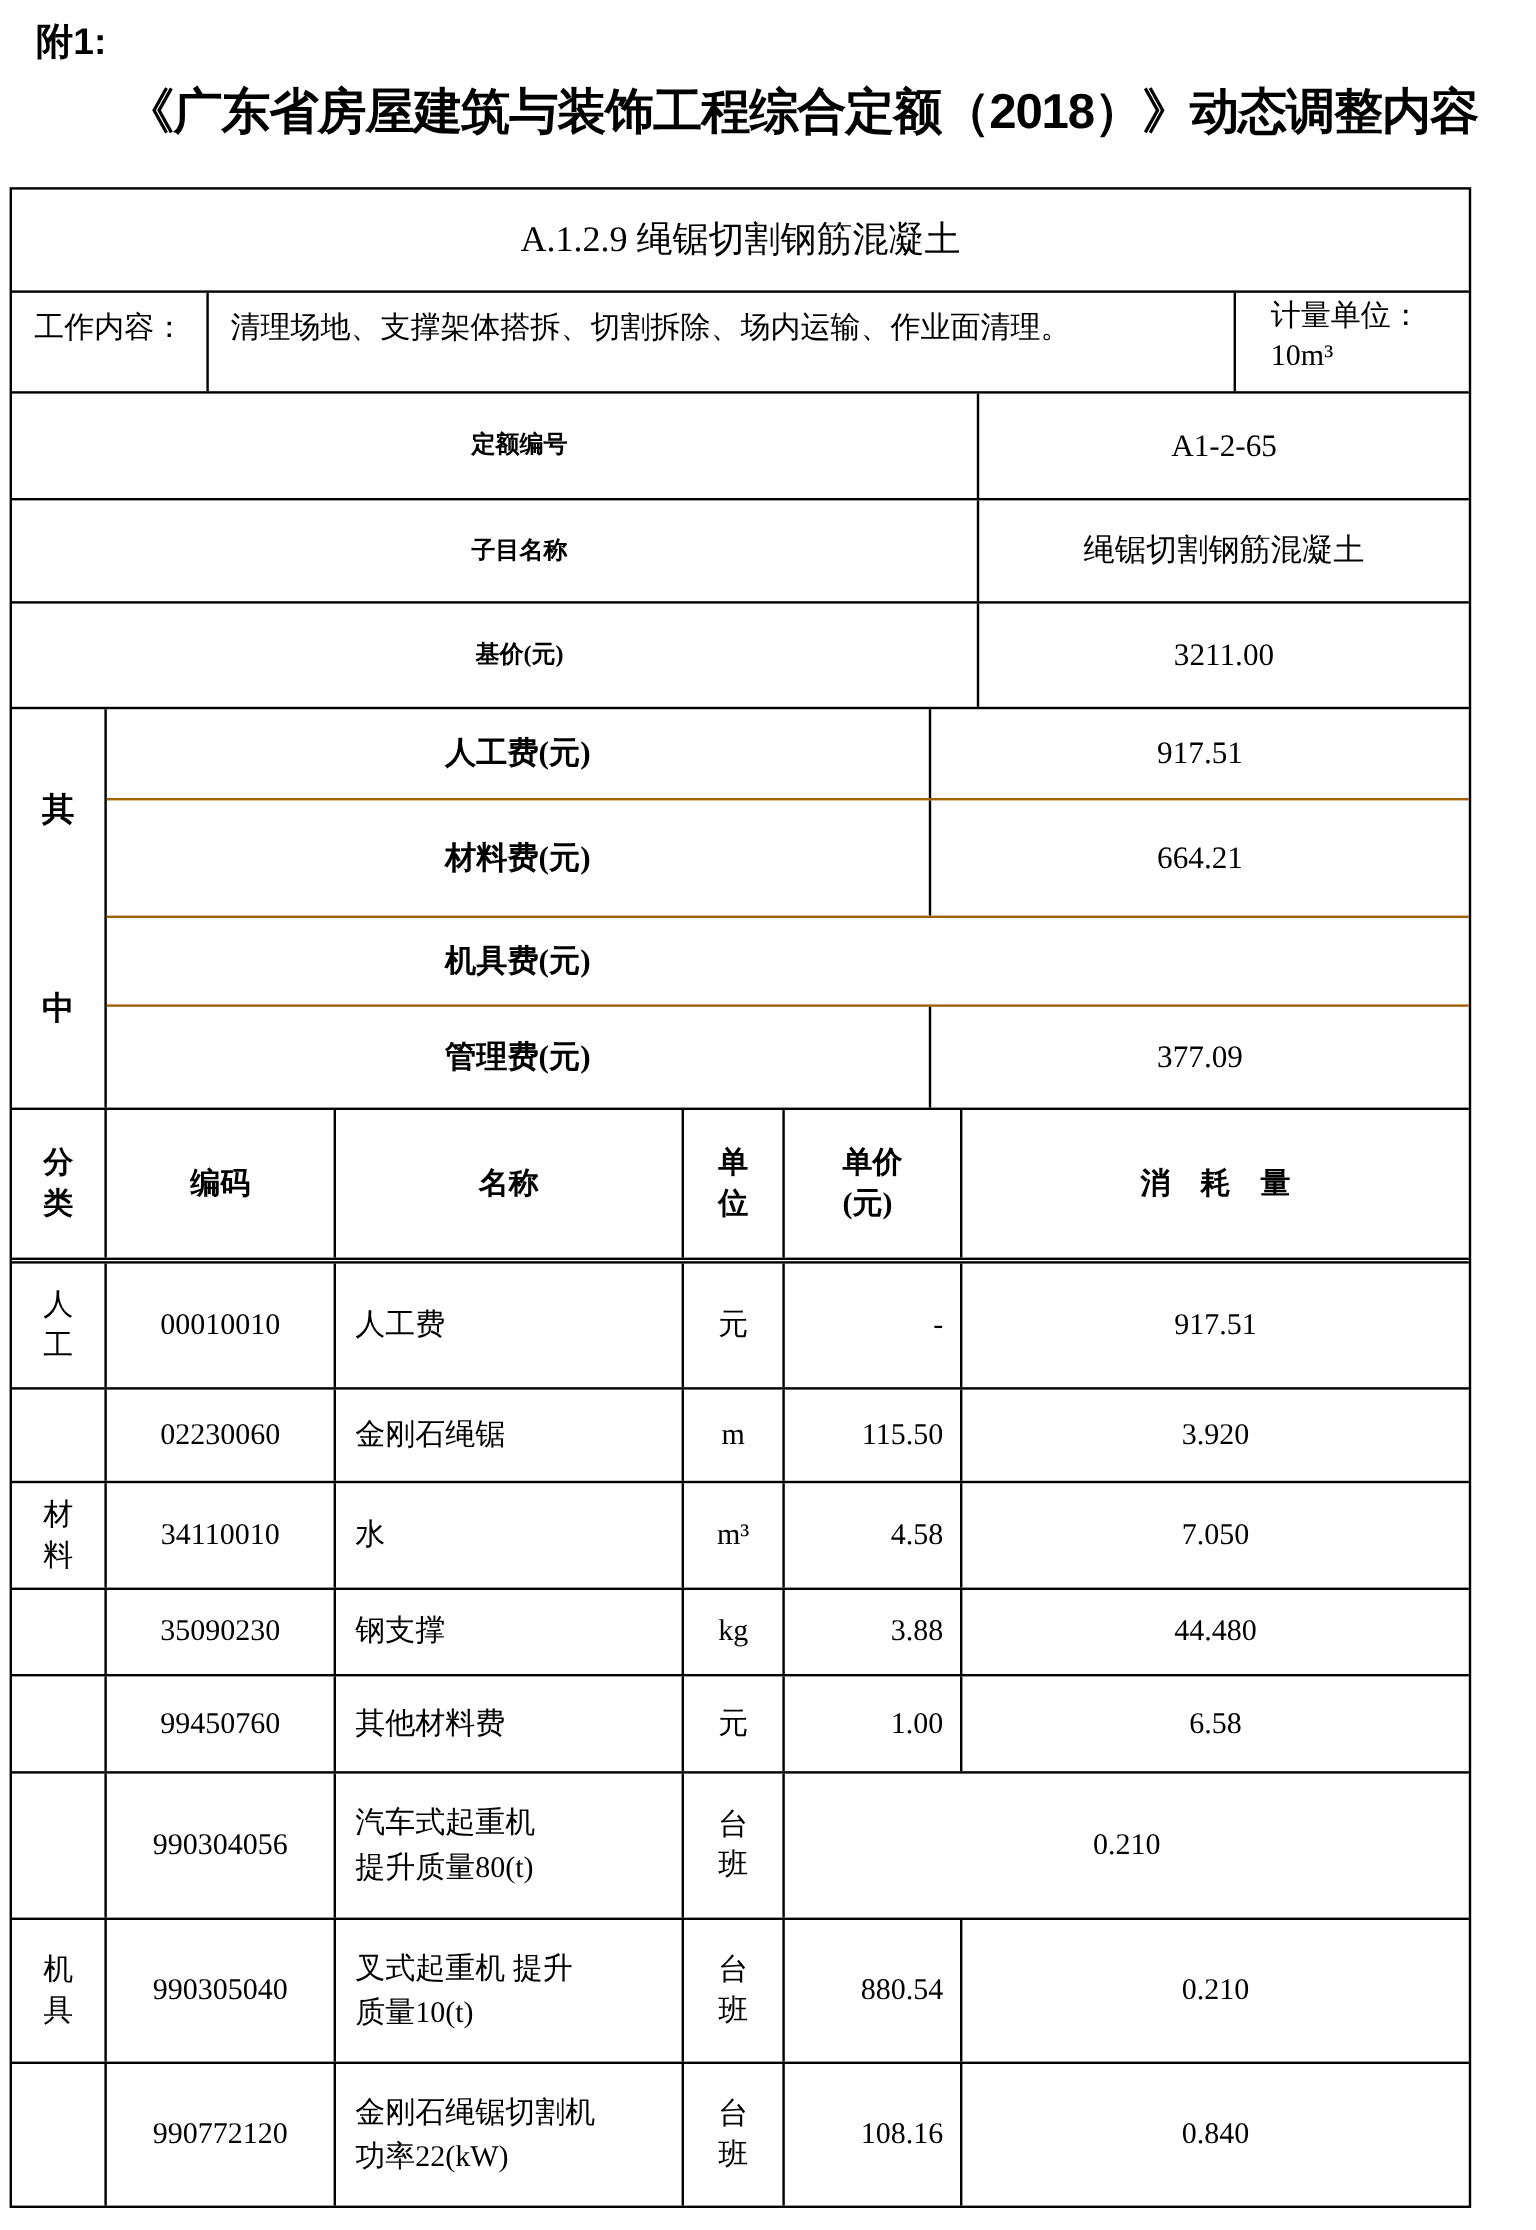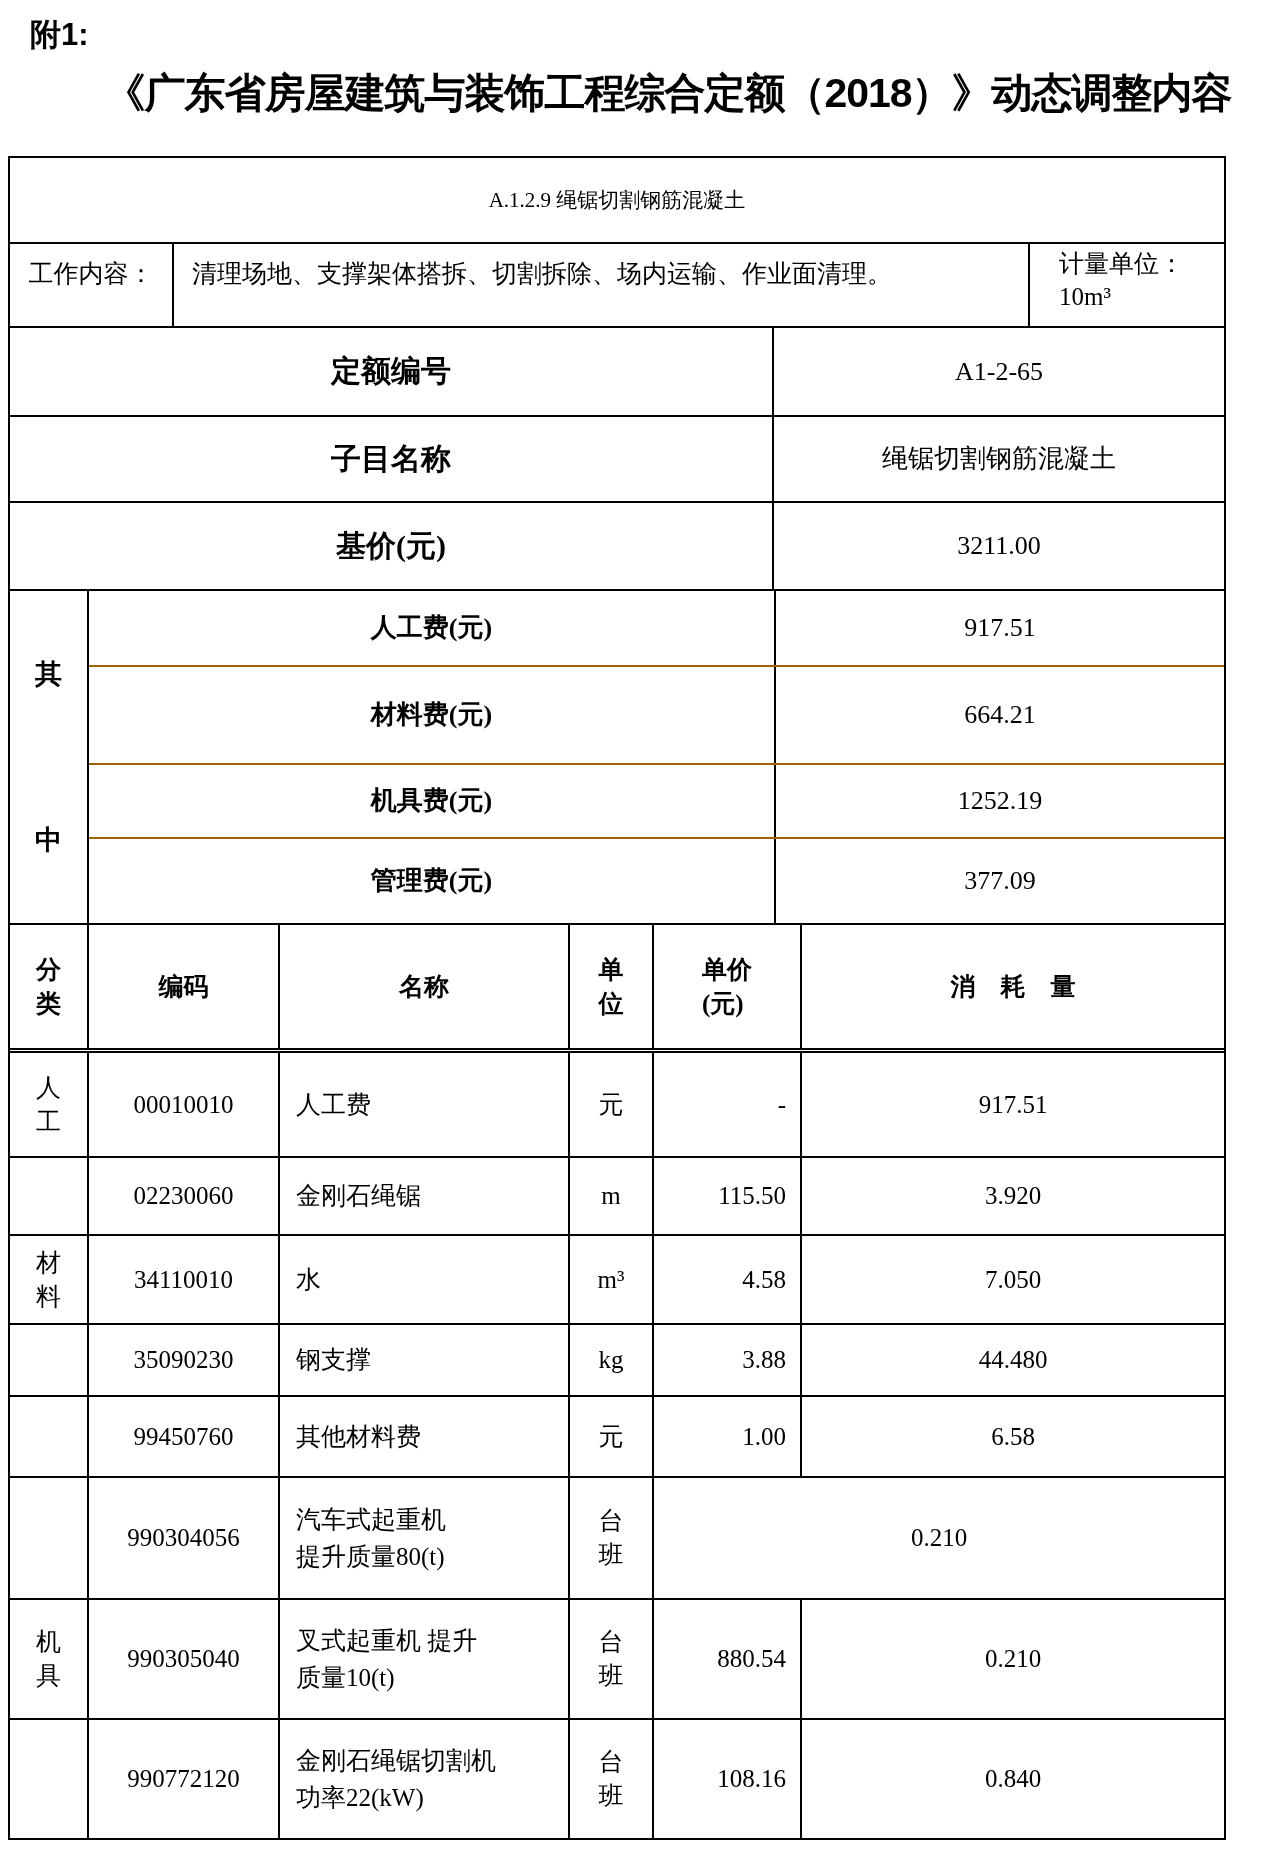--- a/index.html
+++ b/index.html
@@ -12,30 +12,30 @@
          letter-spacing:-1px;white-space:nowrap;margin-left:28px;}
   .quota-table{position:absolute;left:8px;top:156px;width:1214px;border:2px solid #000;}
   .quota-table *{box-sizing:border-box;}
   .row{display:flex;border-top:2px solid #000;}
   .row.first{border-top:none;}
   .cell{display:flex;align-items:center;justify-content:center;border-left:2px solid #000;
         font-size:25px;line-height:1.35;}
   .cell.cfirst{border-left:none;}
   
   .r-section{height:84px;}
-  .r-section .cell{width:100%;font-size:21px;}
+  .r-section .cell{width:100%;font-size:30px;}
   
   .r-work{height:84px;}
   .work-label{width:162px;align-items:flex-start;padding-top:13px;}
   .work-desc{width:856px;align-items:flex-start;justify-content:flex-start;
              padding:13px 0 0 18px;}
   .work-unit{flex:1;align-items:flex-end;justify-content:flex-start;
              padding:0 0 12px 29px;}
   
-  .r-summary .s-label{width:762px;font-weight:700;font-size:30px;}
+  .r-summary .s-label{width:762px;font-weight:700;font-size:20px;margin-left:42px;}
   .r-summary .s-value{flex:1;font-size:26px;}
   .h-quota{height:89px;}.h-item{height:86px;}.h-base{height:88px;}
   
   .r-qz{height:334px;}
   .qz-col{width:77px;display:flex;flex-direction:column;justify-content:space-around;
           align-items:center;font-weight:700;font-size:27px;}
   .qz-body{flex:1;display:flex;flex-direction:column;border-left:2px solid #000;}
   .qz-row{display:flex;border-top:2px solid #a16207;}
   .qz-row.first{border-top:none;}
   .qz-row .s-label{width:685px;font-weight:700;font-size:26px;border-left:none;}
@@ -98,21 +98,20 @@
       <div class="qz-row first qzr1">
         <div class="cell cfirst s-label">人工费(元)</div>
         <div class="cell s-value">917.51</div>
       </div>
       <div class="qz-row qzr2">
         <div class="cell cfirst s-label">材料费(元)</div>
         <div class="cell s-value">664.21</div>
       </div>
       <div class="qz-row qzr3">
         <div class="cell cfirst s-label">机具费(元)</div>
-        <div class="cell s-value">1252.19</div>
       </div>
       <div class="qz-row qzr4">
         <div class="cell cfirst s-label">管理费(元)</div>
         <div class="cell s-value">377.09</div>
       </div>
     </div>
   </div>
 
   <div class="row r-head">
     <div class="cell cfirst c-cat">分

